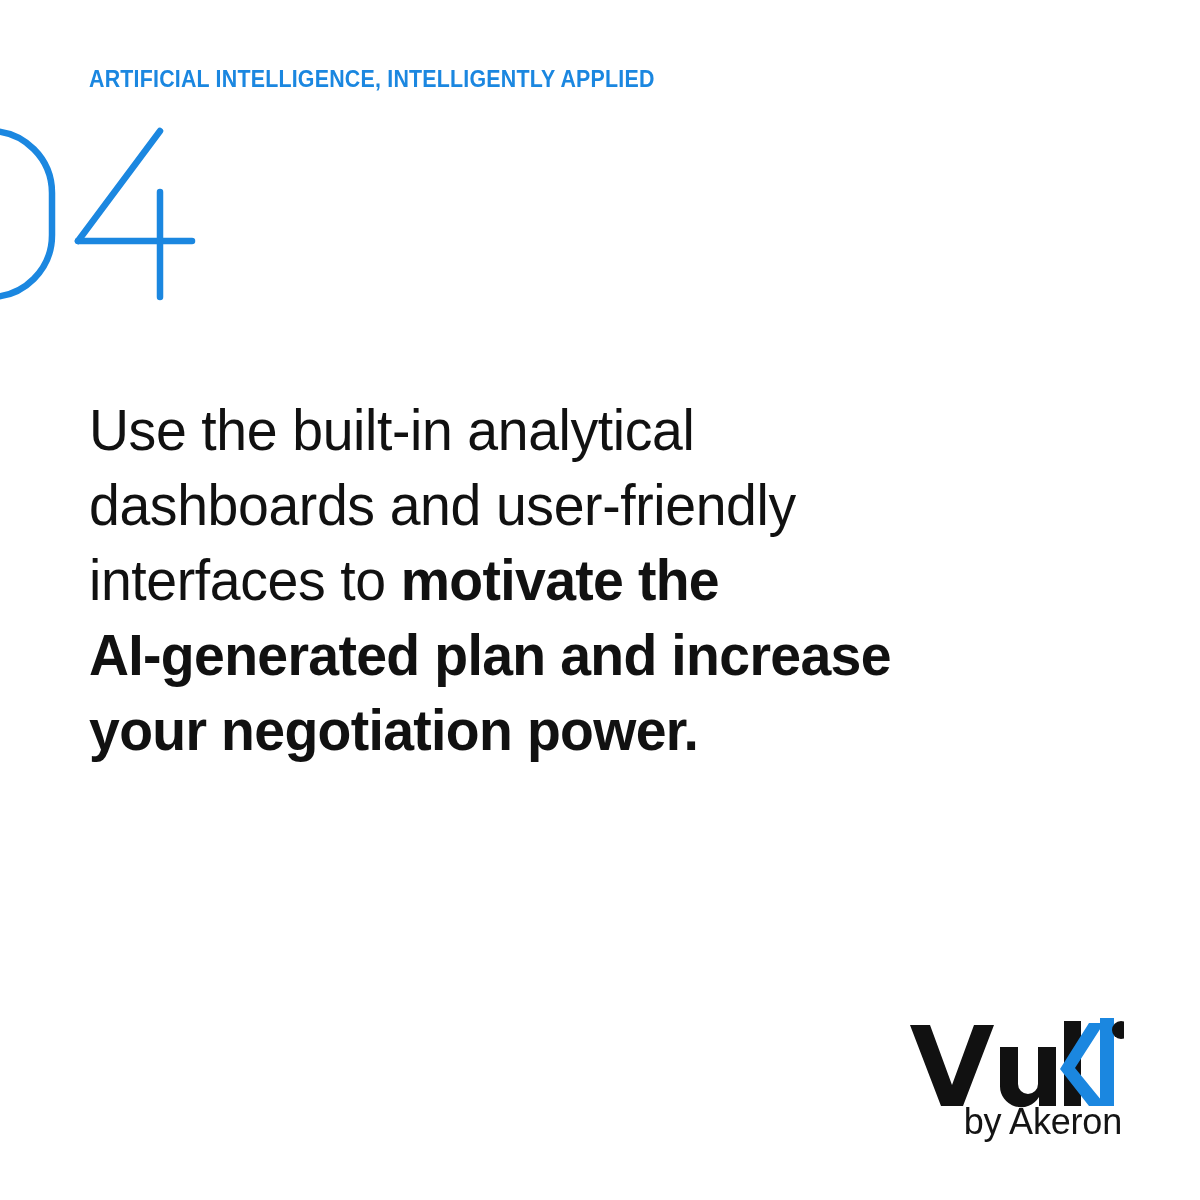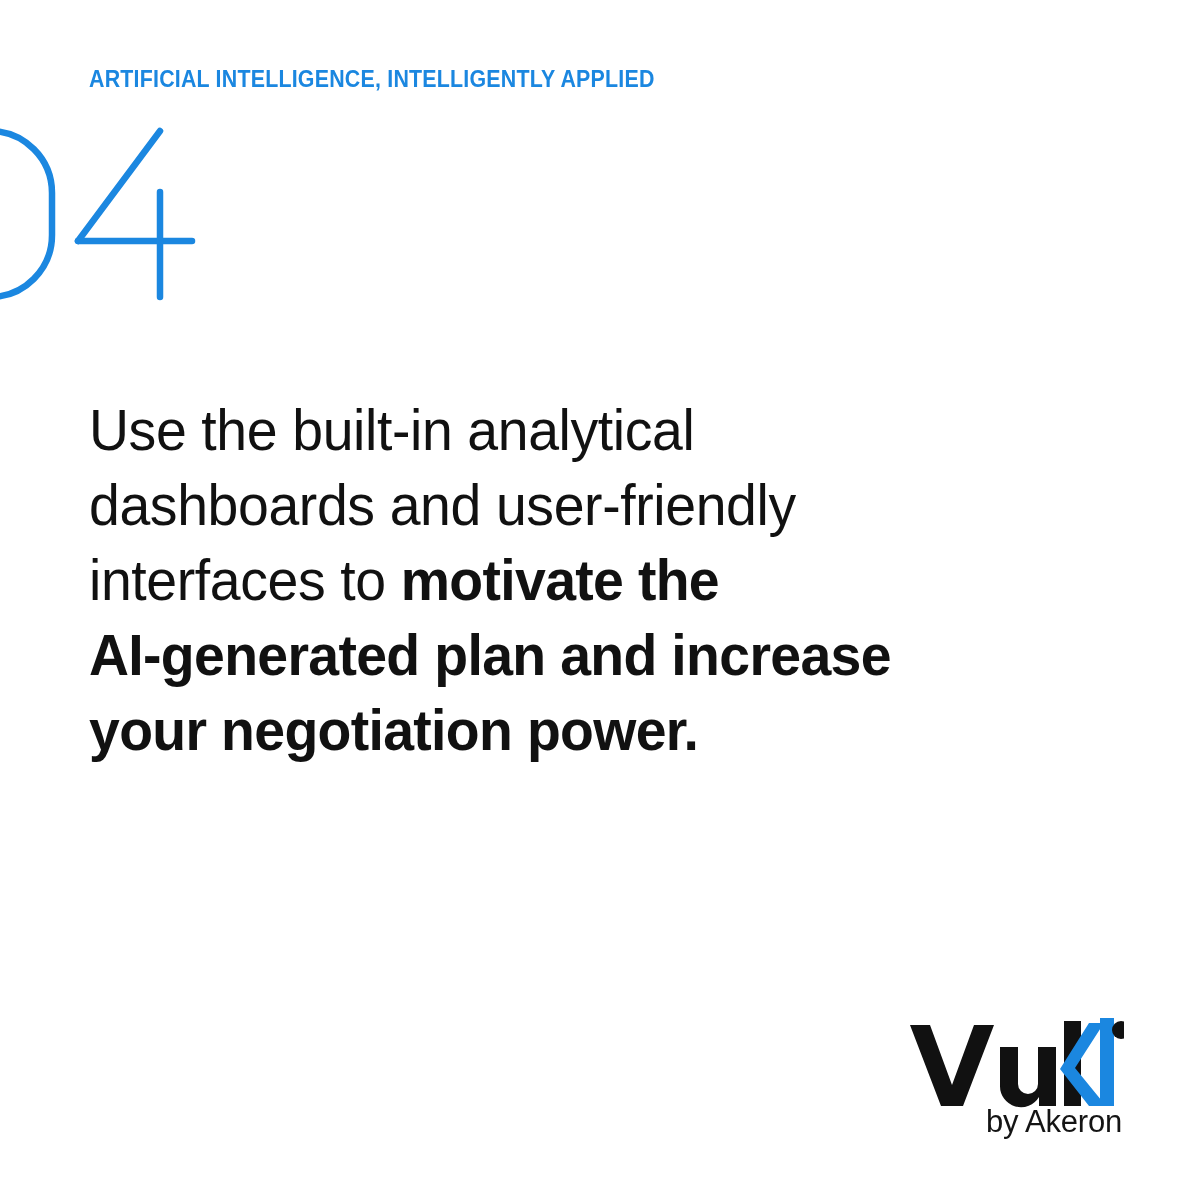--- a/index.html
+++ b/index.html
@@ -92,21 +92,21 @@
     width: 216px;
     height: 92px;
   }
   .logo-mark svg { display: block; }
 
   .logo-sub {
     position: absolute;
     right: 2px;
     top: 88px;
     font-family: "Liberation Sans", sans-serif;
-    font-size: 31px;
+    font-size: 36px;
     line-height: 36px;
     letter-spacing: -0.2px;
     color: #141414;
     font-weight: 400;
     white-space: nowrap;
   }
 </style>
 </head>
 <body>
 

